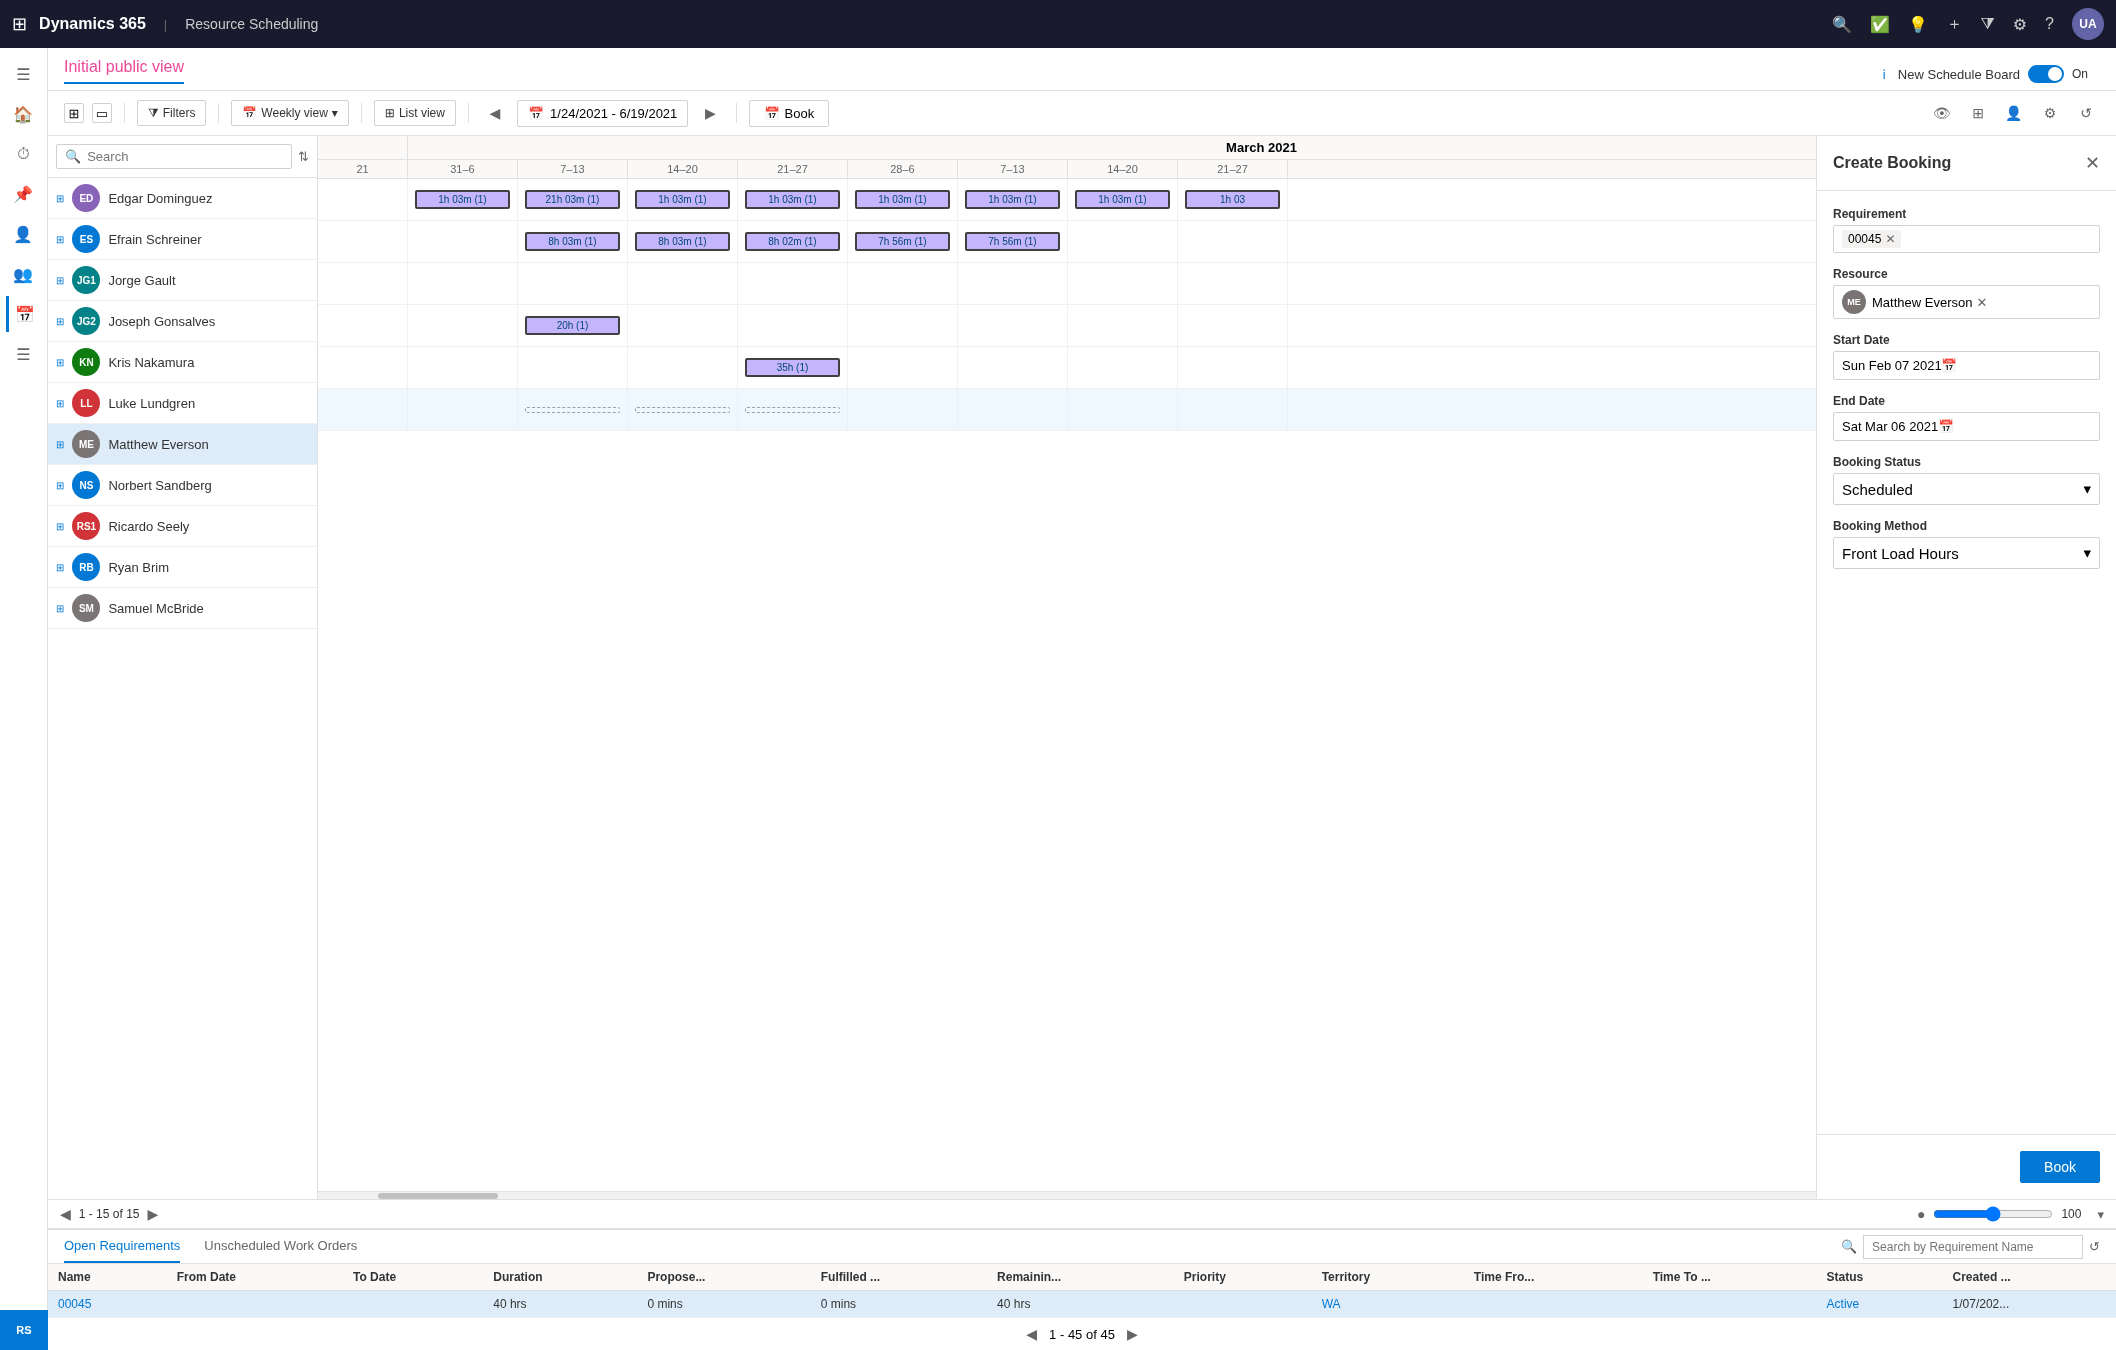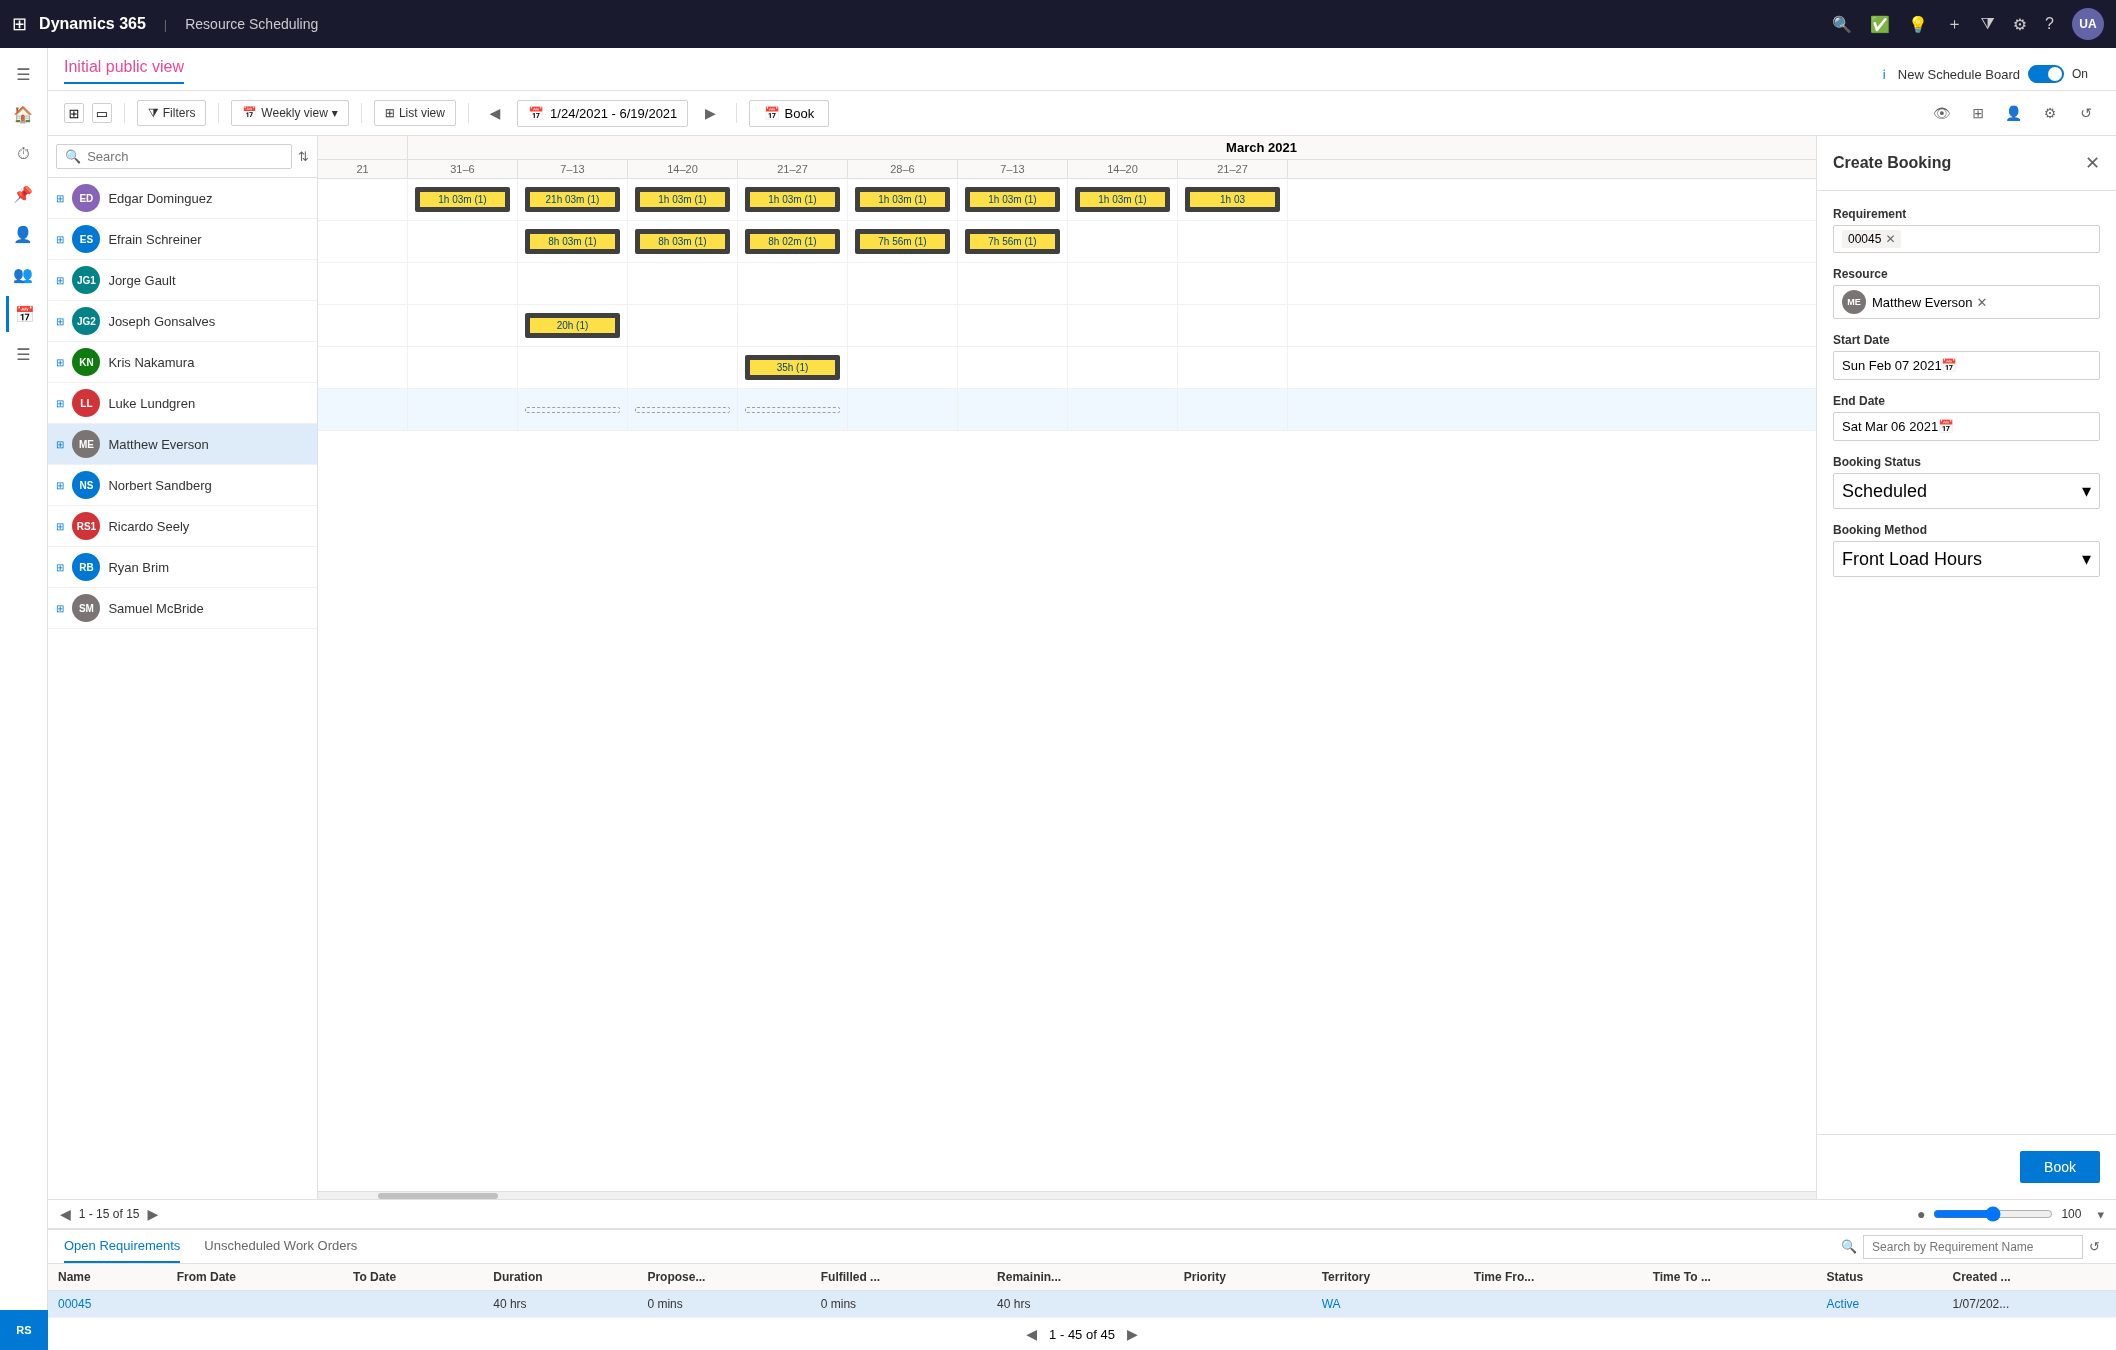--- a/index.html
+++ b/index.html
@@ -111,21 +111,21 @@
     }
     .cal-week:first-child { width: 90px; }
     .cal-body { overflow: auto; flex: 1; }
     .cal-row { display: flex; border-bottom: 1px solid #f0f0f0; min-height: 42px; }
     .cal-cell {
       width: 110px; border-right: 1px solid #f0f0f0; padding: 4px 4px;
       font-size: 11px; flex-shrink: 0; display: flex; align-items: center; justify-content: center;
     }
     .cal-cell:first-child { width: 90px; }
     .booking-pill {
-      background: #fde047; border: 5px solid #404040; border-radius: 2px;
+      background: #c4b5fd; border: 2px solid #404040; border-radius: 2px;
       padding: 2px 6px; font-size: 10px; color: #004578; cursor: pointer;
       white-space: nowrap; width: 95%; text-align: center;
     }
     .booking-pill.dashed { background: transparent; border: 1px dashed #a0a0a0; color: #888; width: 95%; }
 
     
     .cal-hscroll { height: 8px; background: #f0f0f0; border-top: 1px solid #e0e0e0; position: relative; }
     .cal-hscroll-thumb { width: 120px; height: 6px; background: #c0c0c0; border-radius: 3px; position: absolute; left: 60px; top: 1px; }
 
     
@@ -179,21 +179,21 @@
     }
     .tag-chip {
       display: flex; align-items: center; gap: 4px; background: #f3f2f1;
       padding: 2px 6px; border-radius: 2px; font-size: 12px;
     }
     .tag-remove { cursor: pointer; color: #666; }
     .resource-tag {
       display: flex; align-items: center; gap: 6px; background: #fff;
     }
     .select-dropdown {
-      border: 1px solid #d0d0d0; padding: 6px 8px; font-size: 18px;
+      border: 1px solid #d0d0d0; padding: 6px 8px; font-size: 15px;
       border-radius: 2px; display: flex; align-items: center; justify-content: space-between;
       cursor: pointer;
     }
     .booking-panel-footer {
       padding: 16px; margin-top: auto; display: flex; justify-content: flex-end; border-top: 1px solid #e0e0e0;
     }
     .book-action-btn {
       padding: 8px 24px; background: #0078d4; color: white; border: none;
       font-size: 14px; font-weight: 500; border-radius: 2px; cursor: pointer;
     }

